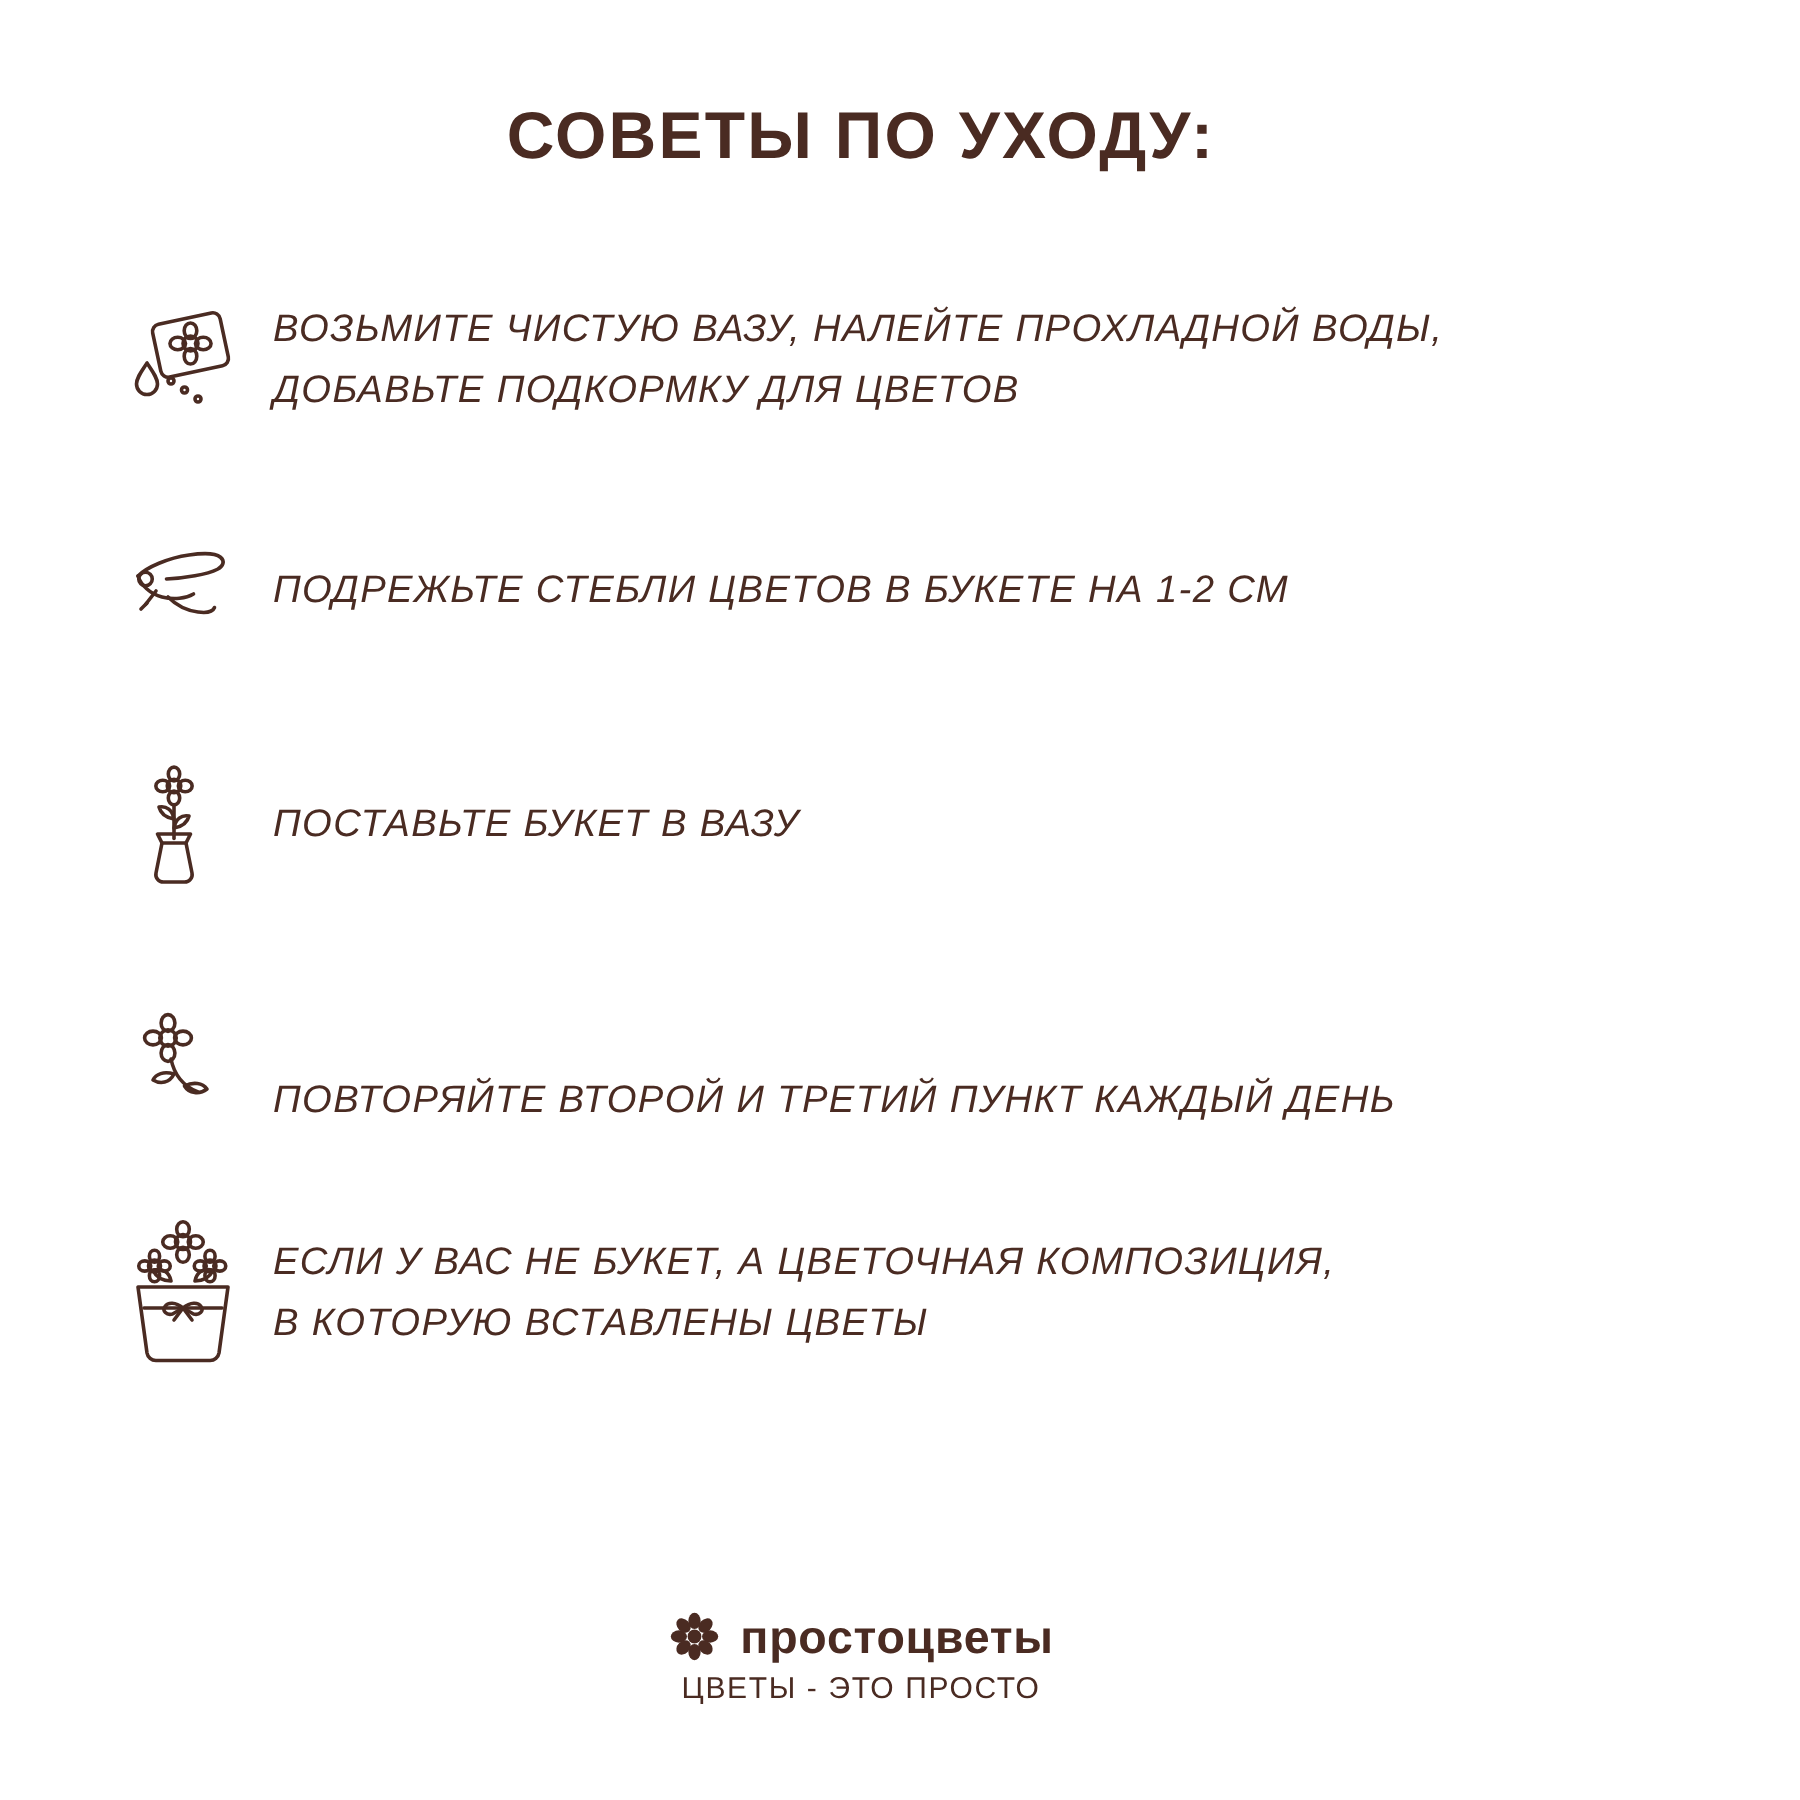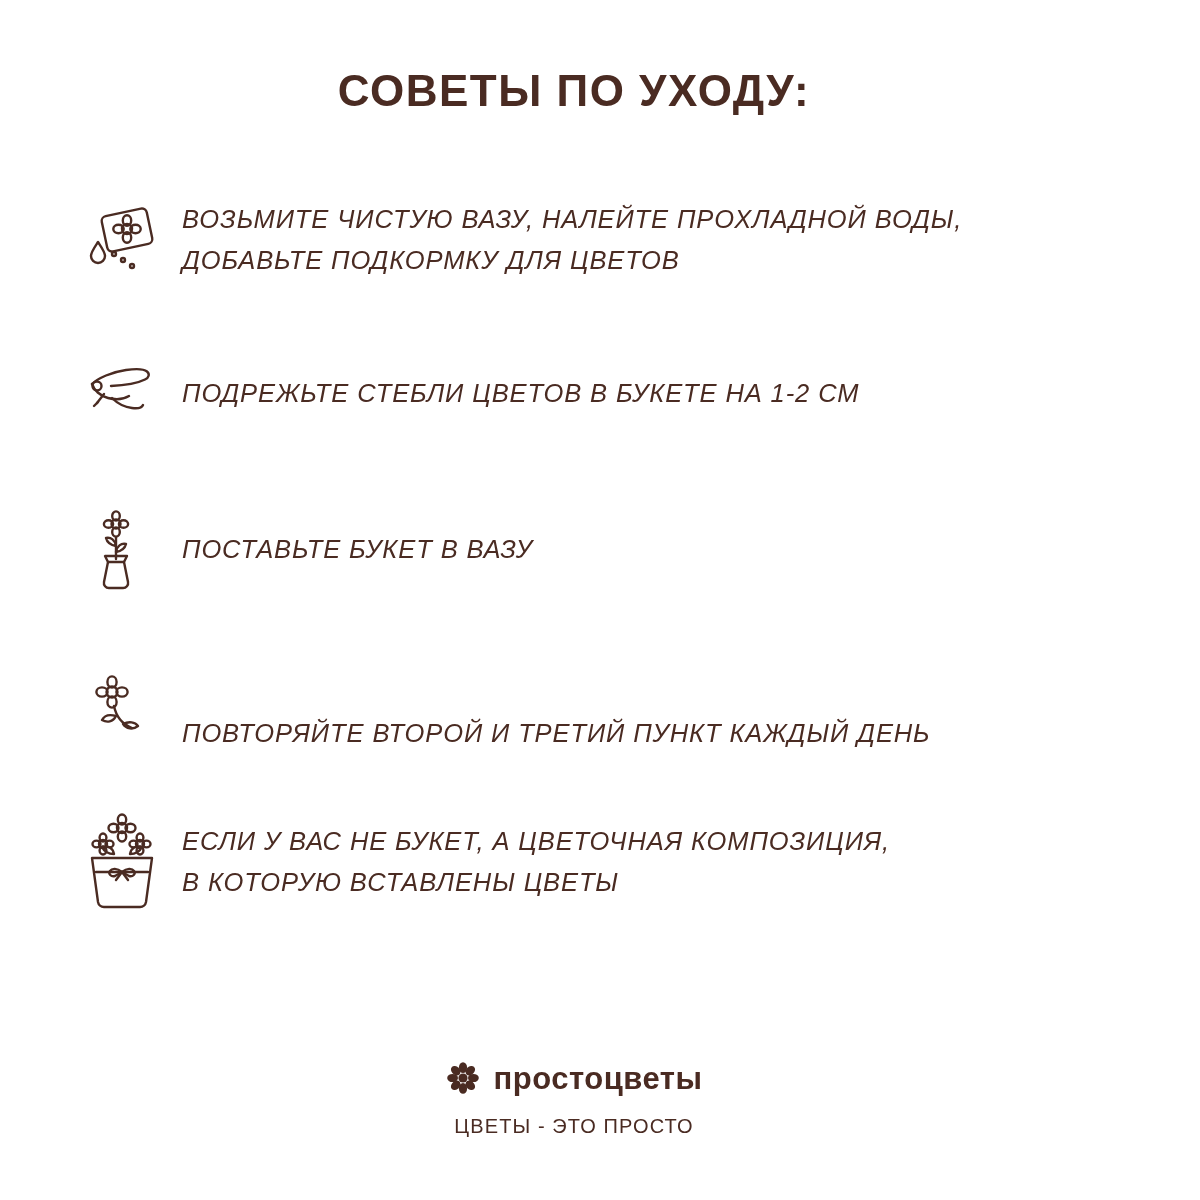--- a/index.html
+++ b/index.html
@@ -83,21 +83,21 @@
     gap: 14px;
   }
   .brand-name {
     font-size: 31px;
     font-weight: bold;
     letter-spacing: 0.5px;
     color: #4a2b22;
     text-transform: lowercase;
   }
   .tagline {
-    margin-top: 16px;
+    margin-top: 2px;
     font-size: 20px;
     letter-spacing: 1.1px;
     color: #4a2b22;
     text-transform: uppercase;
   }
 </style>
 </head>
 <body>
 
 <div class="page">

